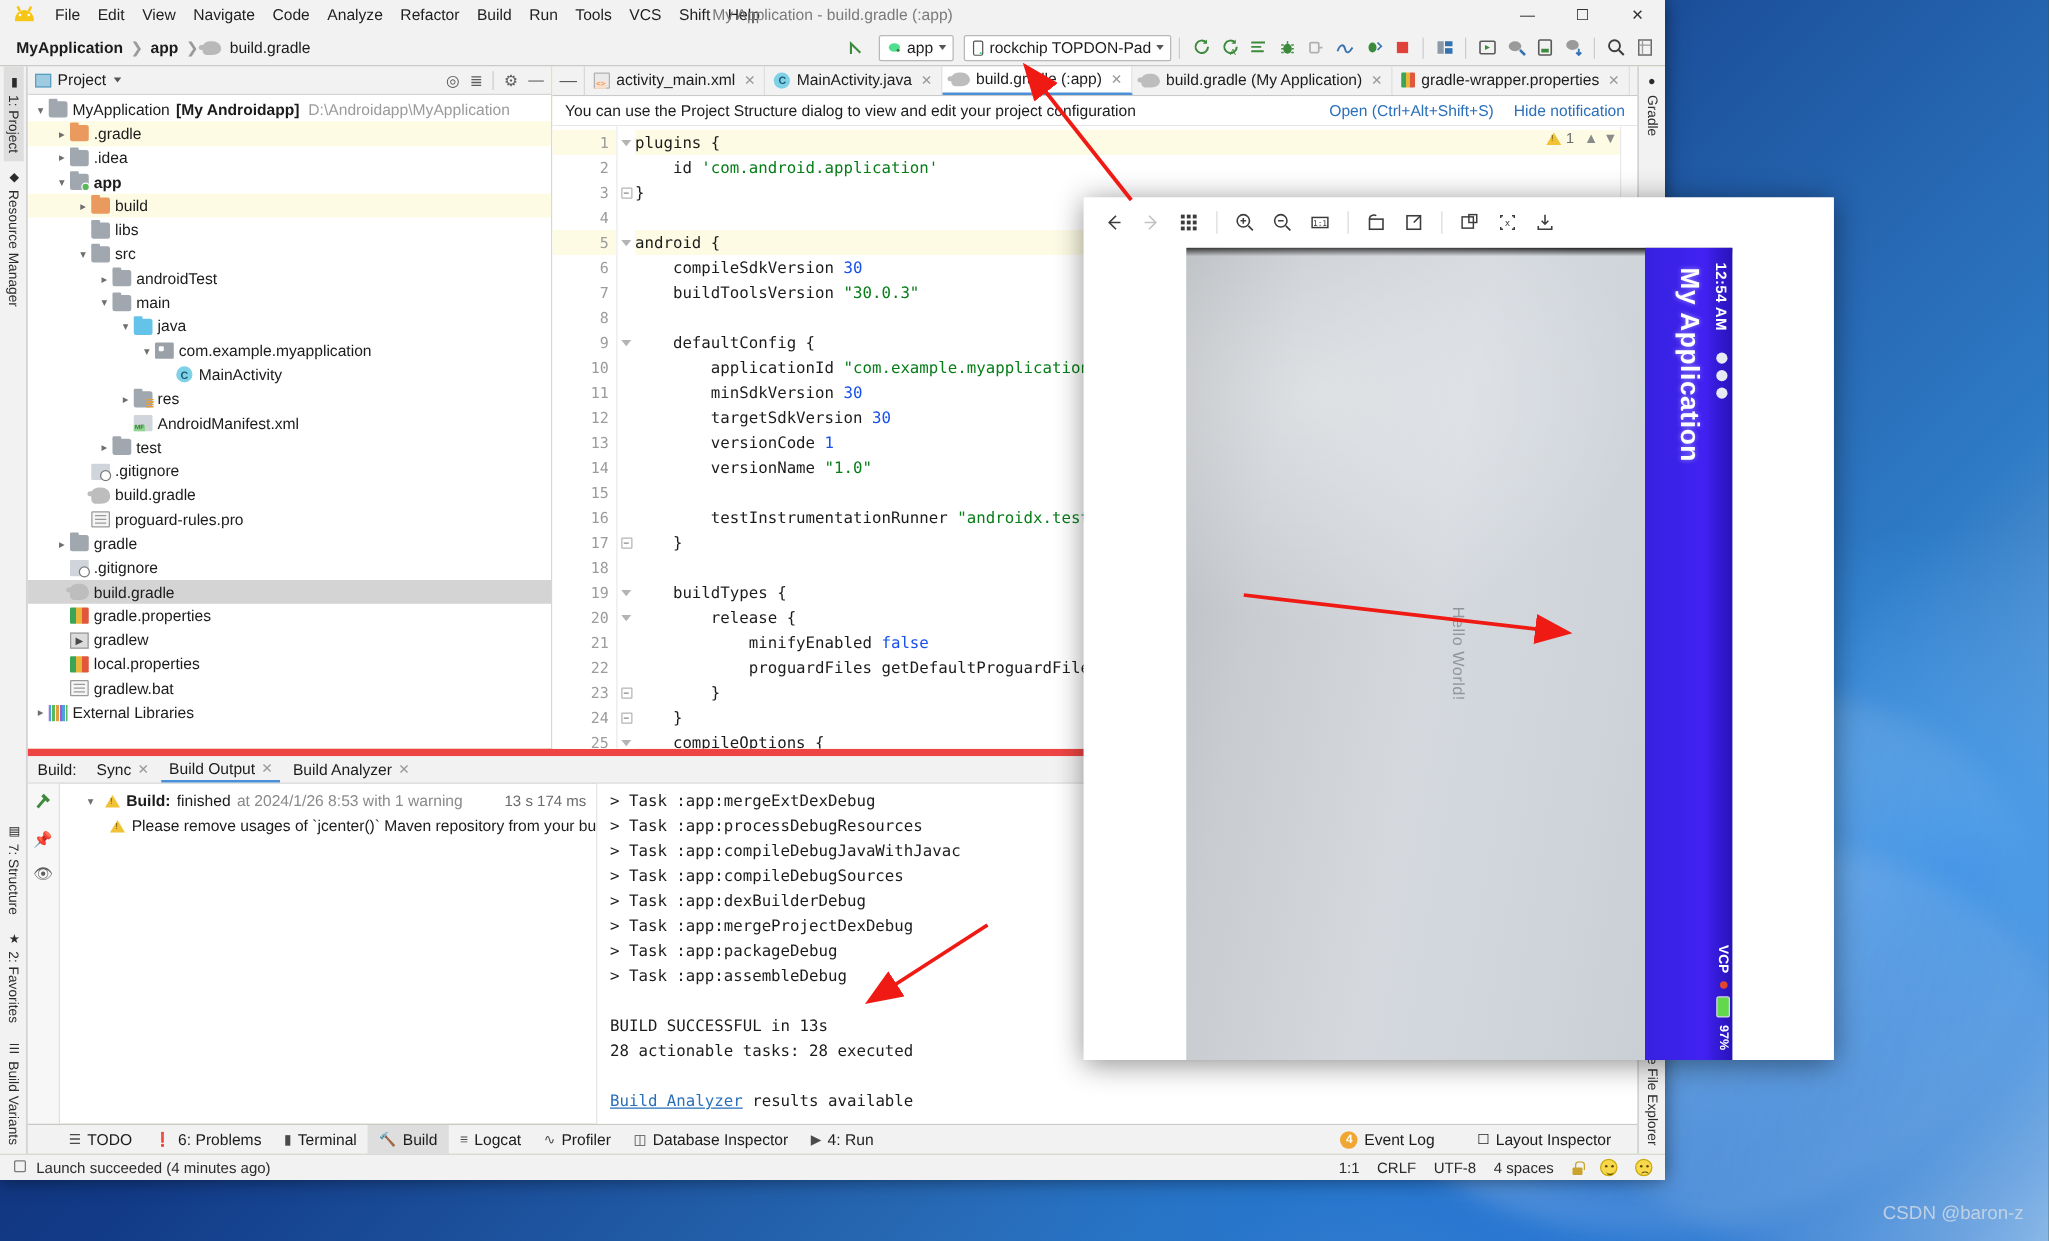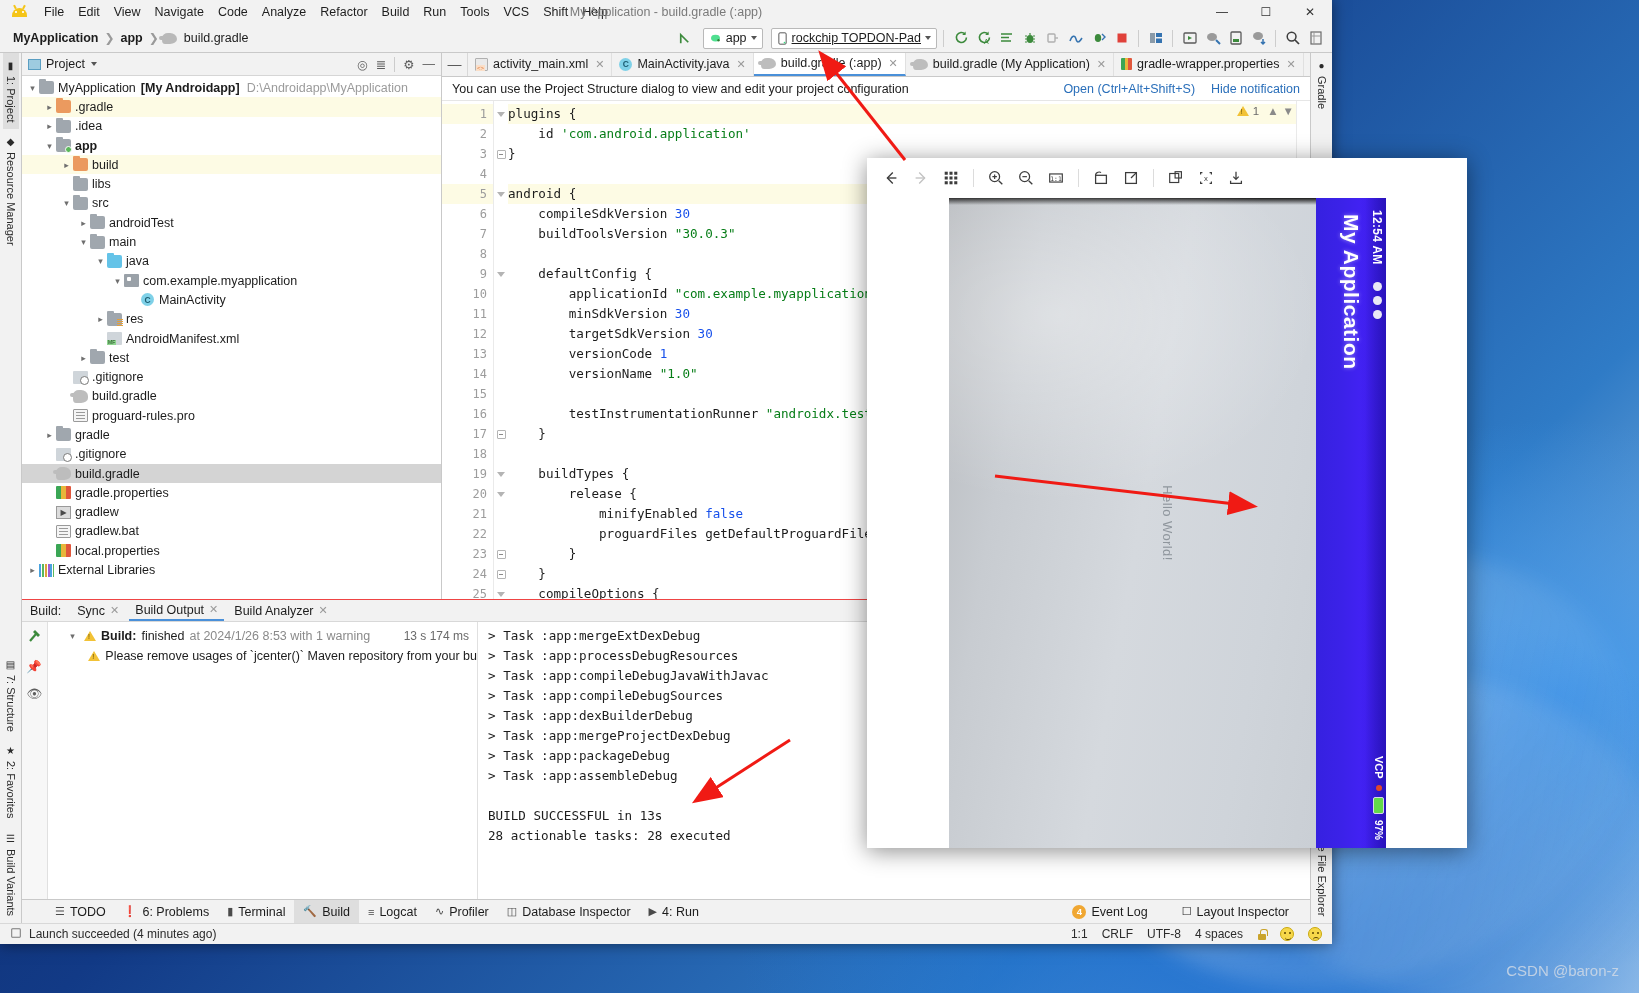--- a/index.html
+++ b/index.html
@@ -167,21 +167,21 @@
   .fold i.arrowdown::after{content:"";position:absolute;left:0;top:2px;width:0;height:0;border-left:4px solid transparent;border-right:4px solid transparent;border-top:5px solid #b4b4b4;background:none;}
   .code{flex:1 1 auto;padding-top:3px;font-family:"DejaVu Sans Mono",monospace;font-size:12.6px;white-space:pre;overflow:hidden;position:relative;}
   .cl{height:20px;line-height:20px;}
   .cl.hl{background:#fdfbe4;} .str{color:#067d17;} .num{color:#1750eb;}
   .markers{width:14px;background:#fff;border-left:1px solid #eaeaea;flex:0 0 14px;position:relative;}
   .warnchip{position:absolute;right:16px;top:4px;display:flex;align-items:center;gap:4px;font-size:11.5px;color:#6a6a6a;}
   .warn-tri{width:0;height:0;border-left:6px solid transparent;border-right:6px solid transparent;border-bottom:10px solid #f2c236;position:relative;}
   .warn-tri::after{content:"!";position:absolute;left:-2px;top:2px;font-size:7px;color:#5a4500;font-family:"Liberation Sans",sans-serif;}
 
   
-  .build-tw{height:300px;flex:0 0 300px;display:flex;flex-direction:column;background:#fff;border-top:1px solid #ef4444;}
+  .build-tw{height:300px;flex:0 0 300px;display:flex;flex-direction:column;background:#fff;border-top:6px solid #ef4444;}
   .bt-head{height:22px;background:#f2f2f2;display:flex;align-items:center;padding:0 8px;gap:4px;font-size:12.5px;border-bottom:1px solid #d8d8d8;}
   .bt-label{margin-right:6px;}
   .bt-tab{padding:2px 6px;display:flex;align-items:center;gap:5px;}
   .bt-tab.active{border-bottom:2px solid #4a90d9;font-weight:normal;}
   .bt-tab .x{color:#9a9a9a;font-size:11px;}
   .bt-body{flex:1 1 auto;display:flex;min-height:0;}
   .bt-gutter{width:26px;background:#f7f7f7;border-right:1px solid #e0e0e0;display:flex;flex-direction:column;align-items:center;padding-top:6px;gap:12px;color:#5e5e5e;flex:0 0 26px;}
   .bt-tree{width:430px;flex:0 0 430px;border-right:1px solid #e0e0e0;padding:4px 0;font-size:12.5px;overflow:hidden;position:relative;}
   .bt-line{height:20px;display:flex;align-items:center;gap:5px;padding-left:18px;white-space:nowrap;}
   .bt-line .ms{margin-left:auto;padding-right:8px;color:#6a6a6a;font-size:12px;}
@@ -319,21 +319,21 @@
           </svg>
       </div>
       <div class="tb-combo" style="margin-left:6px;">
         <svg width="13" height="12" viewBox="0 0 16 16">
             <ellipse cx="8" cy="8" rx="6" ry="4.5" fill="#3ddc84" opacity=".9"></ellipse>
             <circle cx="12" cy="11" r="1.6" fill="#2e7d32"></circle>
           </svg>
         <span>app</span>
         <span class="caret"></span>
       </div>
-      <div class="tb-combo" style="margin-left:6px;text-decoration:underline;">
+      <div class="tb-combo" style="margin-left:6px;">
         <svg width="11" height="13" viewBox="0 0 12 16">
             <rect x="1.5" y="1" width="9" height="14" rx="1.5" fill="none" stroke="#555" stroke-width="1.2"></rect>
             <circle cx="8.5" cy="13" r="1.1" fill="#3ddc84"></circle>
           </svg>
         <span>rockchip TOPDON-Pad</span>
         <span class="caret"></span>
       </div>
       <div class="tb-sep"></div>
       <div class="tb-btn">
           <svg width="16" height="16" viewBox="0 0 16 16">
@@ -608,28 +608,28 @@
               </div>
               <div class="trow">
                 <span style="width:17px;flex:0 0 17px"></span>
                 <span class="arw"></span>
                 <span class="ico exec">▶</span>
                 <span class="tlbl">gradlew</span>
               </div>
               <div class="trow">
                 <span style="width:17px;flex:0 0 17px"></span>
                 <span class="arw"></span>
+                <span class="ico props"></span>
+                <span class="tlbl">local.properties</span>
+              </div>
+              <div class="trow">
+                <span style="width:17px;flex:0 0 17px"></span>
+                <span class="arw"></span>
                 <span class="ico doc"></span>
                 <span class="tlbl">gradlew.bat</span>
-              </div>
-              <div class="trow">
-                <span style="width:17px;flex:0 0 17px"></span>
-                <span class="arw"></span>
-                <span class="ico props"></span>
-                <span class="tlbl">local.properties</span>
               </div>
               <div class="trow">
                 <span style="width:0px;flex:0 0 0px"></span>
                 <span class="arw">▸</span>
                 <span class="ico libs"></span>
                 <span class="tlbl">External Libraries</span>
               </div>
               <div class="trow">
                 <span style="width:0px;flex:0 0 0px"></span>
                 <span class="arw"></span>
@@ -807,20 +807,21 @@
               <div class="cline">&gt; Task :app:compileDebugJavaWithJavac</div>
               <div class="cline">&gt; Task :app:compileDebugSources</div>
               <div class="cline">&gt; Task :app:dexBuilderDebug</div>
               <div class="cline">&gt; Task :app:mergeProjectDexDebug</div>
               <div class="cline">&gt; Task :app:packageDebug</div>
               <div class="cline">&gt; Task :app:assembleDebug</div>
               <div class="cline"> </div>
               <div class="cline">BUILD SUCCESSFUL in 13s</div>
               <div class="cline">28 actionable tasks: 28 executed</div>
               <div class="cline"> </div>
+              <div class="cline"><a href="#">Build Analyzer</a><span> results available</span></div>
             </div>
         </div>
       </div>
 
       <div class="tw-bar" id="tw-bar">
           <div class="tw-tab">
             <span style="font-size:11px;color:#4a4a4a">☰</span>
             <span>TODO</span>
           </div>
           <div class="tw-tab">

